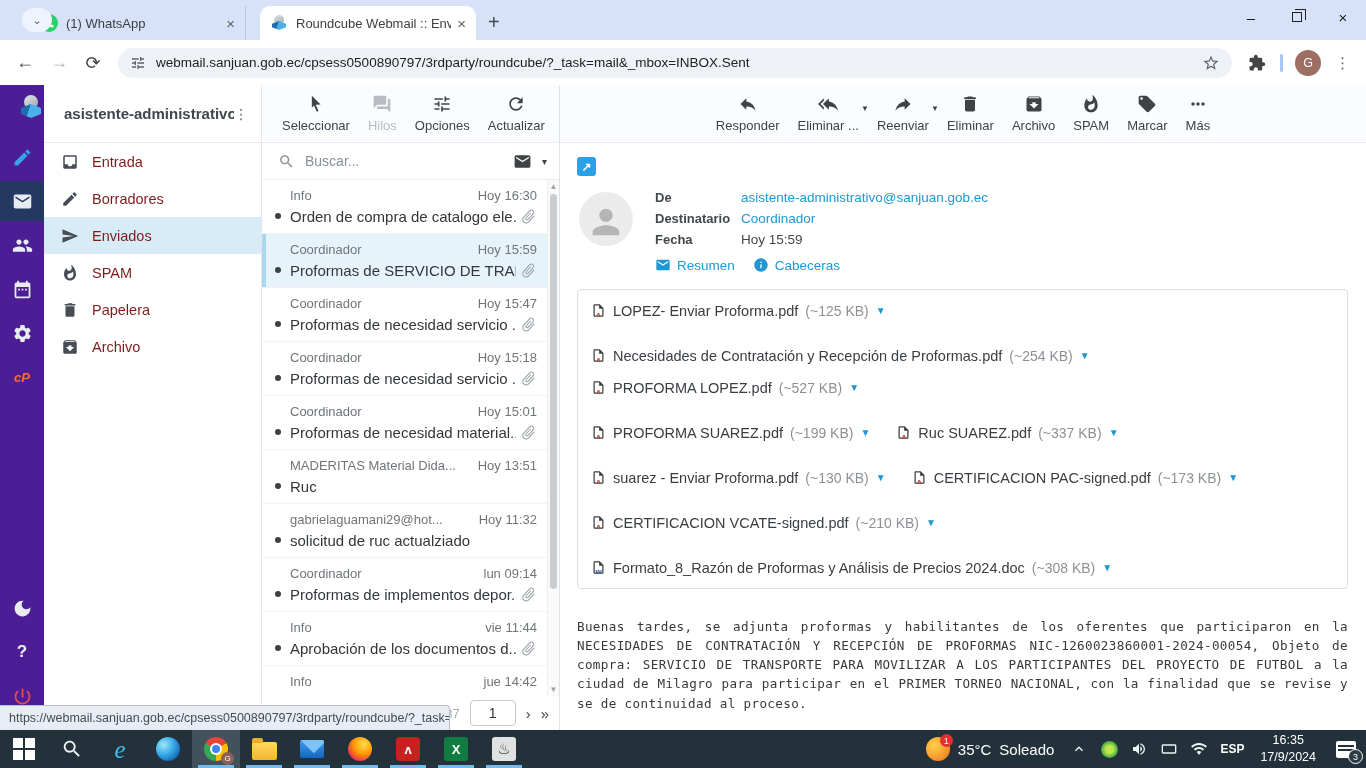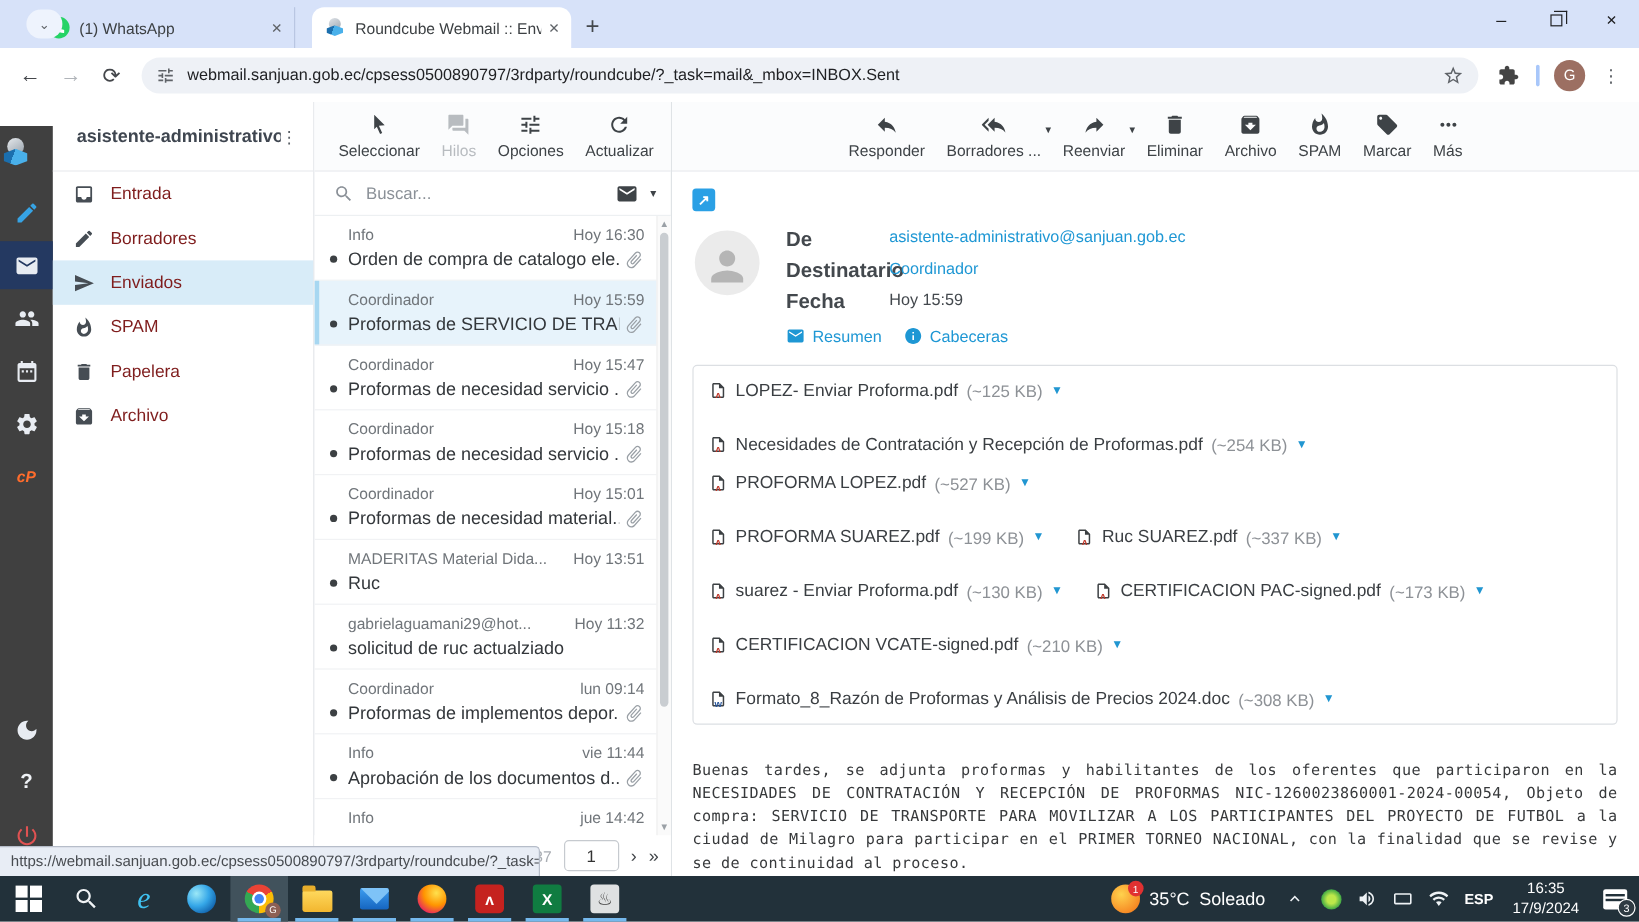--- a/index.html
+++ b/index.html
@@ -32,21 +32,21 @@
   .tune{width:16px;height:16px;color:#5f6368;margin-right:10px;}
   .url{flex:1;font-size:13.5px;color:#202124;white-space:nowrap;overflow:hidden;}
   .star{width:18px;height:18px;color:#5f6368;margin:0 6px;}
   .ext{width:18px;height:18px;color:#444;margin:0 8px;}
   .sep-blue{width:3px;height:18px;border-radius:2px;background:#a8c7fa;margin:0 6px;}
   .avatar-g{width:26px;height:26px;border-radius:50%;background:#9c6f62;color:#fff;font-size:12.5px;display:flex;align-items:center;justify-content:center;margin:0 6px;}
   .kebab{color:#5f6368;font-size:15px;margin:0 8px;letter-spacing:0;}
 
   
   .app{position:absolute;top:85px;left:0;right:0;bottom:38px;display:flex;background:#fff;}
-  .vnav{width:44px;background:#404040;display:flex;flex-direction:column;align-items:flex-start;padding:10px 0;flex:0 0 auto;margin-top:20px;}
+  .vnav{width:44px;background:#4c1d95;display:flex;flex-direction:column;align-items:flex-end;padding:10px 0;flex:0 0 auto;}
   .vnav .vitem{width:44px;height:40px;display:flex;align-items:center;justify-content:center;color:#e8ecf2;margin-bottom:4px;}
   .vnav .vitem .ic{width:21px;height:21px;}
   .vnav .compose{color:#36a3e4;}
   .vnav .active{background:#243961;}
   .rc-logo{position:relative;width:26px;height:26px;margin-bottom:16px;}
   .rc-logo .s{position:absolute;left:6px;top:0;width:14px;height:14px;border-radius:50%;background:linear-gradient(145deg,#e6e9ec,#96a1ab);}
   .rc-logo .b{position:absolute;left:3px;top:9px;width:20px;height:14px;background:linear-gradient(110deg,#1b6fae 40%,#49b0ea 40%);clip-path:polygon(0 28%,50% 0,100% 28%,100% 72%,50% 100%,0 72%);}
   .cp-logo{font-style:italic;font-weight:bold;font-size:13px;color:#ff6c2c;}
   .vspacer{flex:1;}
   .qmark{font-weight:bold;font-size:17px;color:#f0f3f7;}
@@ -97,21 +97,21 @@
 
   .readcol{flex:1;display:flex;flex-direction:column;overflow:hidden;}
   .rtoolbar{height:58px;display:flex;align-items:flex-start;justify-content:center;padding-top:7px;gap:2px;border-bottom:1px solid #e9ebee;background:#fbfcfd;}
   .rcontent{flex:1;padding:14px 18px 0 17px;overflow:hidden;}
   .subject{font-size:20px;font-weight:bold;color:#303438;display:flex;align-items:center;gap:8px;}
   .launch{width:19px;height:19px;border-radius:3px;background:#2aa0e5;color:#fff;font-size:12px;display:inline-flex;align-items:center;justify-content:center;flex:0 0 auto;}
   .hdrblock{display:flex;margin-top:14px;}
   .bigavatar{width:54px;height:54px;border-radius:50%;background:#ebebeb;color:#b5b5b5;display:flex;align-items:center;justify-content:center;overflow:hidden;margin:2px 22px 0 2px;flex:0 0 auto;}
   .bigavatar .ic{width:40px;height:40px;margin-top:6px;}
   .hrows .hrow{display:flex;margin-bottom:6px;}
-  .hrows .hl{width:86px;font-weight:bold;font-size:17px;color:#43484d;}
+  .hrows .hl{width:86px;font-weight:bold;font-size:13px;color:#43484d;}
   .hrows .hv{font-size:13.5px;color:#43484d;}
   .hrows .hv.link{color:#1e97d4;}
   .hactions{display:flex;gap:18px;margin-top:10px;}
   .hact{display:flex;align-items:center;gap:6px;color:#1e97d4;font-size:13.5px;cursor:pointer;}
   .hact .ic{width:16px;height:16px;}
   .attachpanel{margin-top:16px;border:1px solid #dcdfe3;border-radius:4px;padding:11px 13px;display:flex;flex-wrap:wrap;column-gap:26px;row-gap:13px;}
   .chip{display:inline-flex;align-items:center;gap:7px;cursor:pointer;}
   .docic{position:relative;width:15px;height:19px;color:#3c4043;flex:0 0 auto;}
   .docic .badge{position:absolute;left:0;right:0;bottom:1px;text-align:center;font-size:8px;font-weight:bold;color:#c0392b;}
   .chip.doc .badge{color:#2b579a;}
@@ -584,21 +584,21 @@
           <span>Responder</span>
         </div>
 
         <div class="tbtn">
           <span class="ic">
             <svg viewBox="0 0 24 24">
               <path d="M7 8V5l-7 7 7 7v-3l-4-4 4-4zm6 1V5l-7 7 7 7v-4.1c5 0 8.5 1.6 11 5.1-1-5-4-10-11-11z"></path>
             </svg>
           </span>
           <span class="caret">▼</span>
-          <span>Borradores ...</span>
+          <span>Eliminar ...</span>
         </div>
 
         <div class="tbtn">
           <span class="ic">
             <svg viewBox="0 0 24 24">
               <path d="M14 9V5l7 7-7 7v-4.1c-5 0-8.5 1.6-11 5.1 1-5 4-10 11-11z"></path>
             </svg>
           </span>
           <span class="caret">▼</span>
           <span>Reenviar</span>

